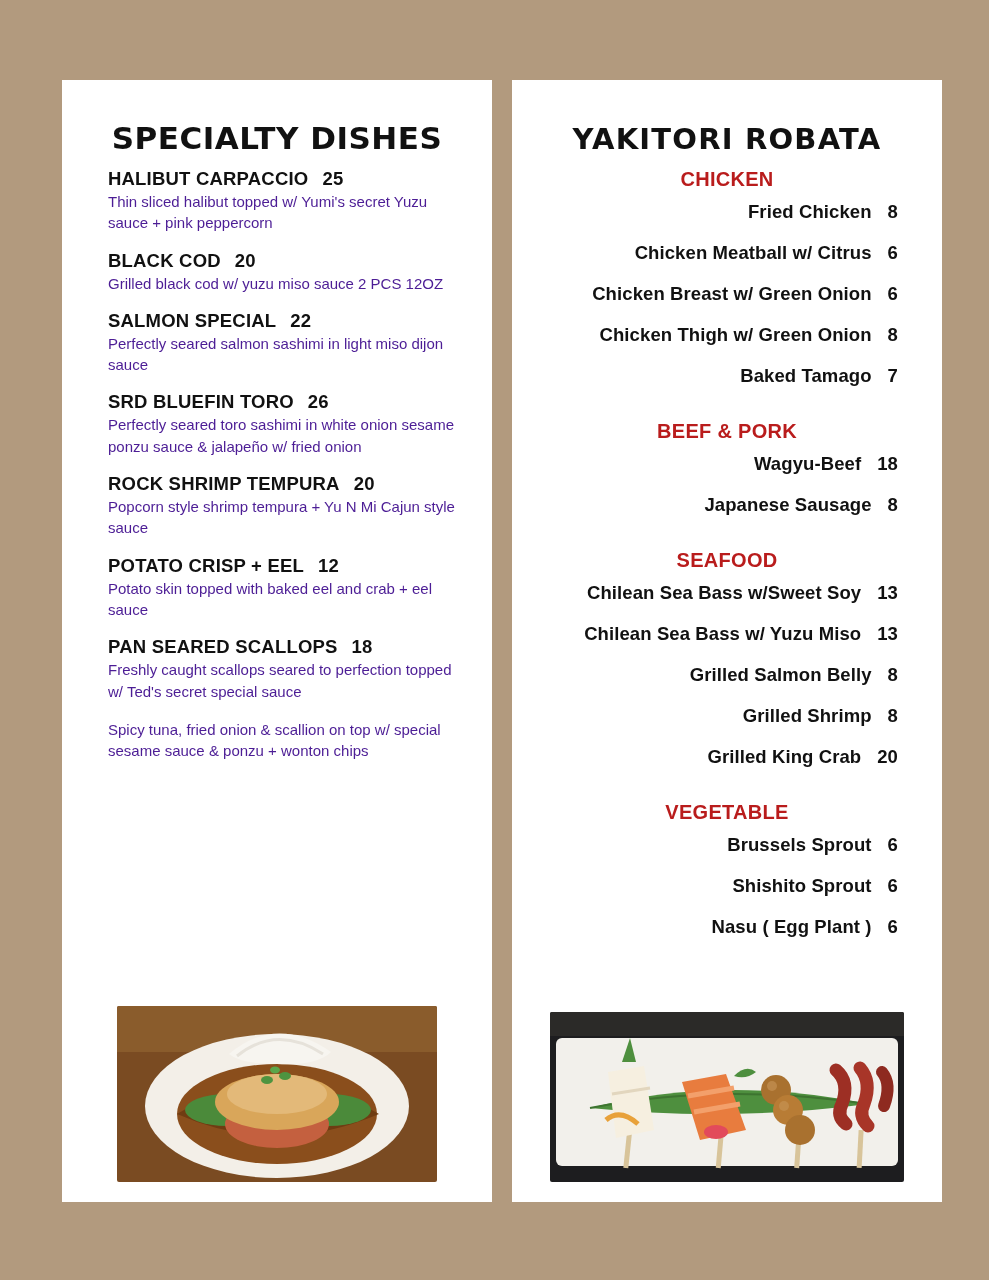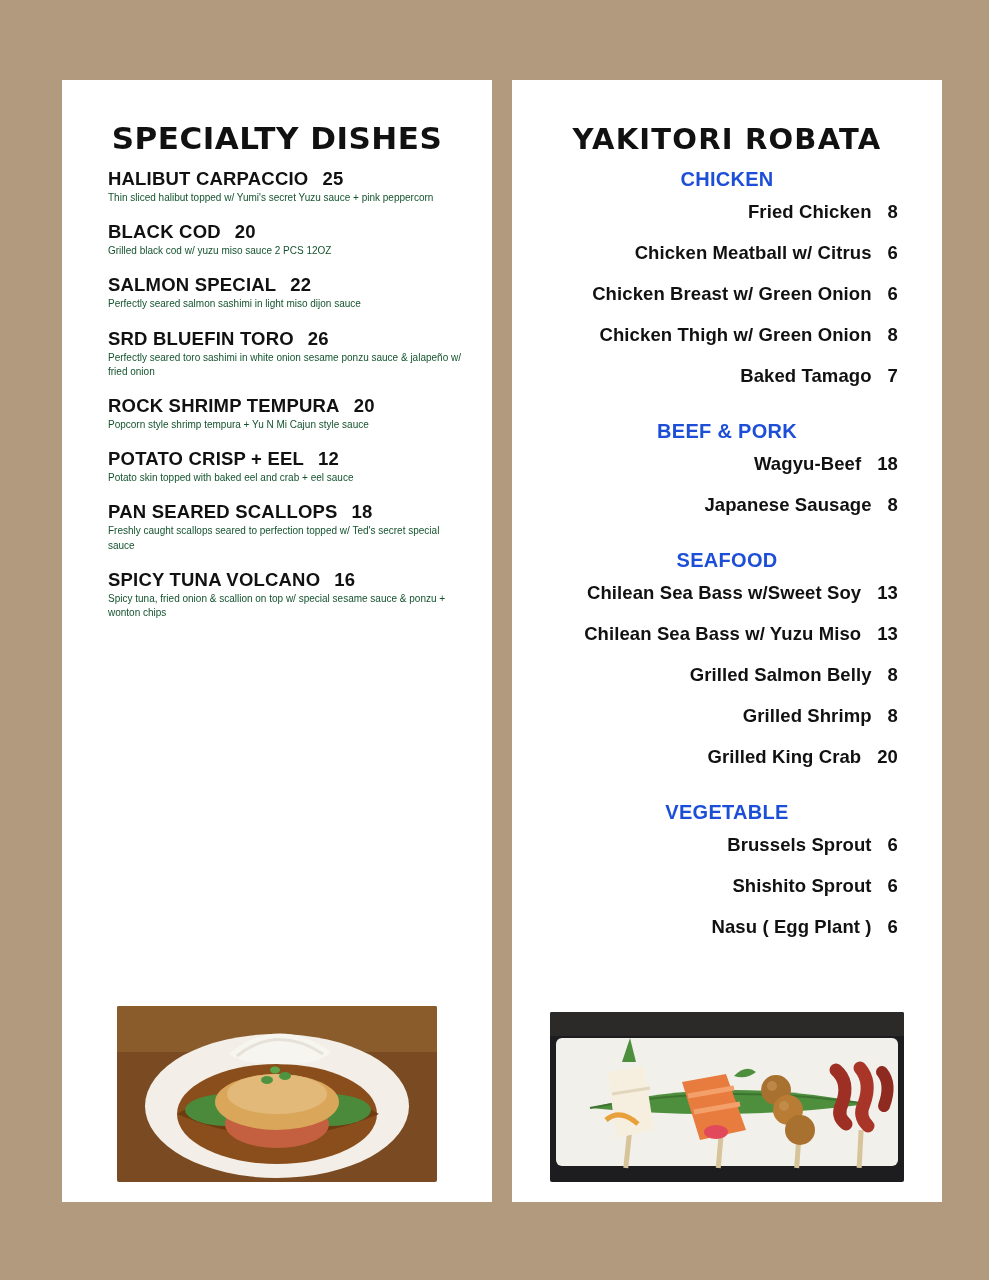--- a/index.html
+++ b/index.html
@@ -44,21 +44,21 @@
   }
   .title-right {
     font-size: 29px;
     margin: 16px 0 10px 0;
     letter-spacing: 1.2px;
   }
   .cat-title {
     text-align: center;
     font-size: 20px;
     font-weight: 700;
-    color: #1d4ed8;
+    color: #b91c1c;
     margin: 14px 0 10px 0;
     letter-spacing: 0.3px;
   }
   .cat-title.first { margin-top: 2px; }
 
   
   .dish { margin: 0 0 16px 16px; }
   .dish:last-of-type { margin-bottom: 10px; }
   .dish-head {
     display: flex;
@@ -68,23 +68,23 @@
     color: #111;
     letter-spacing: 0.2px;
   }
   .dish-name { white-space: nowrap; }
   .dish-price {
     margin-left: 14px;
     font-weight: 700;
     font-size: 18.5px;
   }
   .dish-desc {
-    font-size: 10px;
+    font-size: 15px;
     line-height: 1.42;
-    color: #14532d;
+    color: #4c1d95;
     margin-top: 1px;
     max-width: 355px;
   }
 
   
   .row {
     display: flex;
     align-items: baseline;
     justify-content: flex-end;
     font-weight: 700;
@@ -165,24 +165,20 @@
 
     <div class="dish">
       <div class="dish-head">
         <span class="dish-name">PAN SEARED SCALLOPS</span>
         <span class="dish-price">18</span>
       </div>
       <div class="dish-desc">Freshly caught scallops seared to perfection topped w/ Ted's secret special sauce</div>
     </div>
 
     <div class="dish">
-      <div class="dish-head">
-        <span class="dish-name">SPICY TUNA VOLCANO</span>
-        <span class="dish-price">16</span>
-      </div>
       <div class="dish-desc">Spicy tuna, fried onion &amp; scallion on top w/ special sesame sauce &amp; ponzu + wonton chips</div>
     </div>
 
     <div class="photo photo-left">
       <svg width="320" height="176" viewBox="0 0 320 176">
         <rect x="0" y="0" width="320" height="176" fill="#7a4b22"></rect>
         <rect x="0" y="0" width="320" height="46" fill="#8a5c2c"></rect>
         <ellipse cx="160" cy="100" rx="132" ry="72" fill="#f3efe8"></ellipse>
         <ellipse cx="160" cy="108" rx="100" ry="50" fill="#8a4e1c"></ellipse>
         <path d="M60 108 Q110 78 160 82 Q210 78 262 108 Q210 130 160 130 Q110 130 60 108 Z" fill="#6f3c12"></path>

